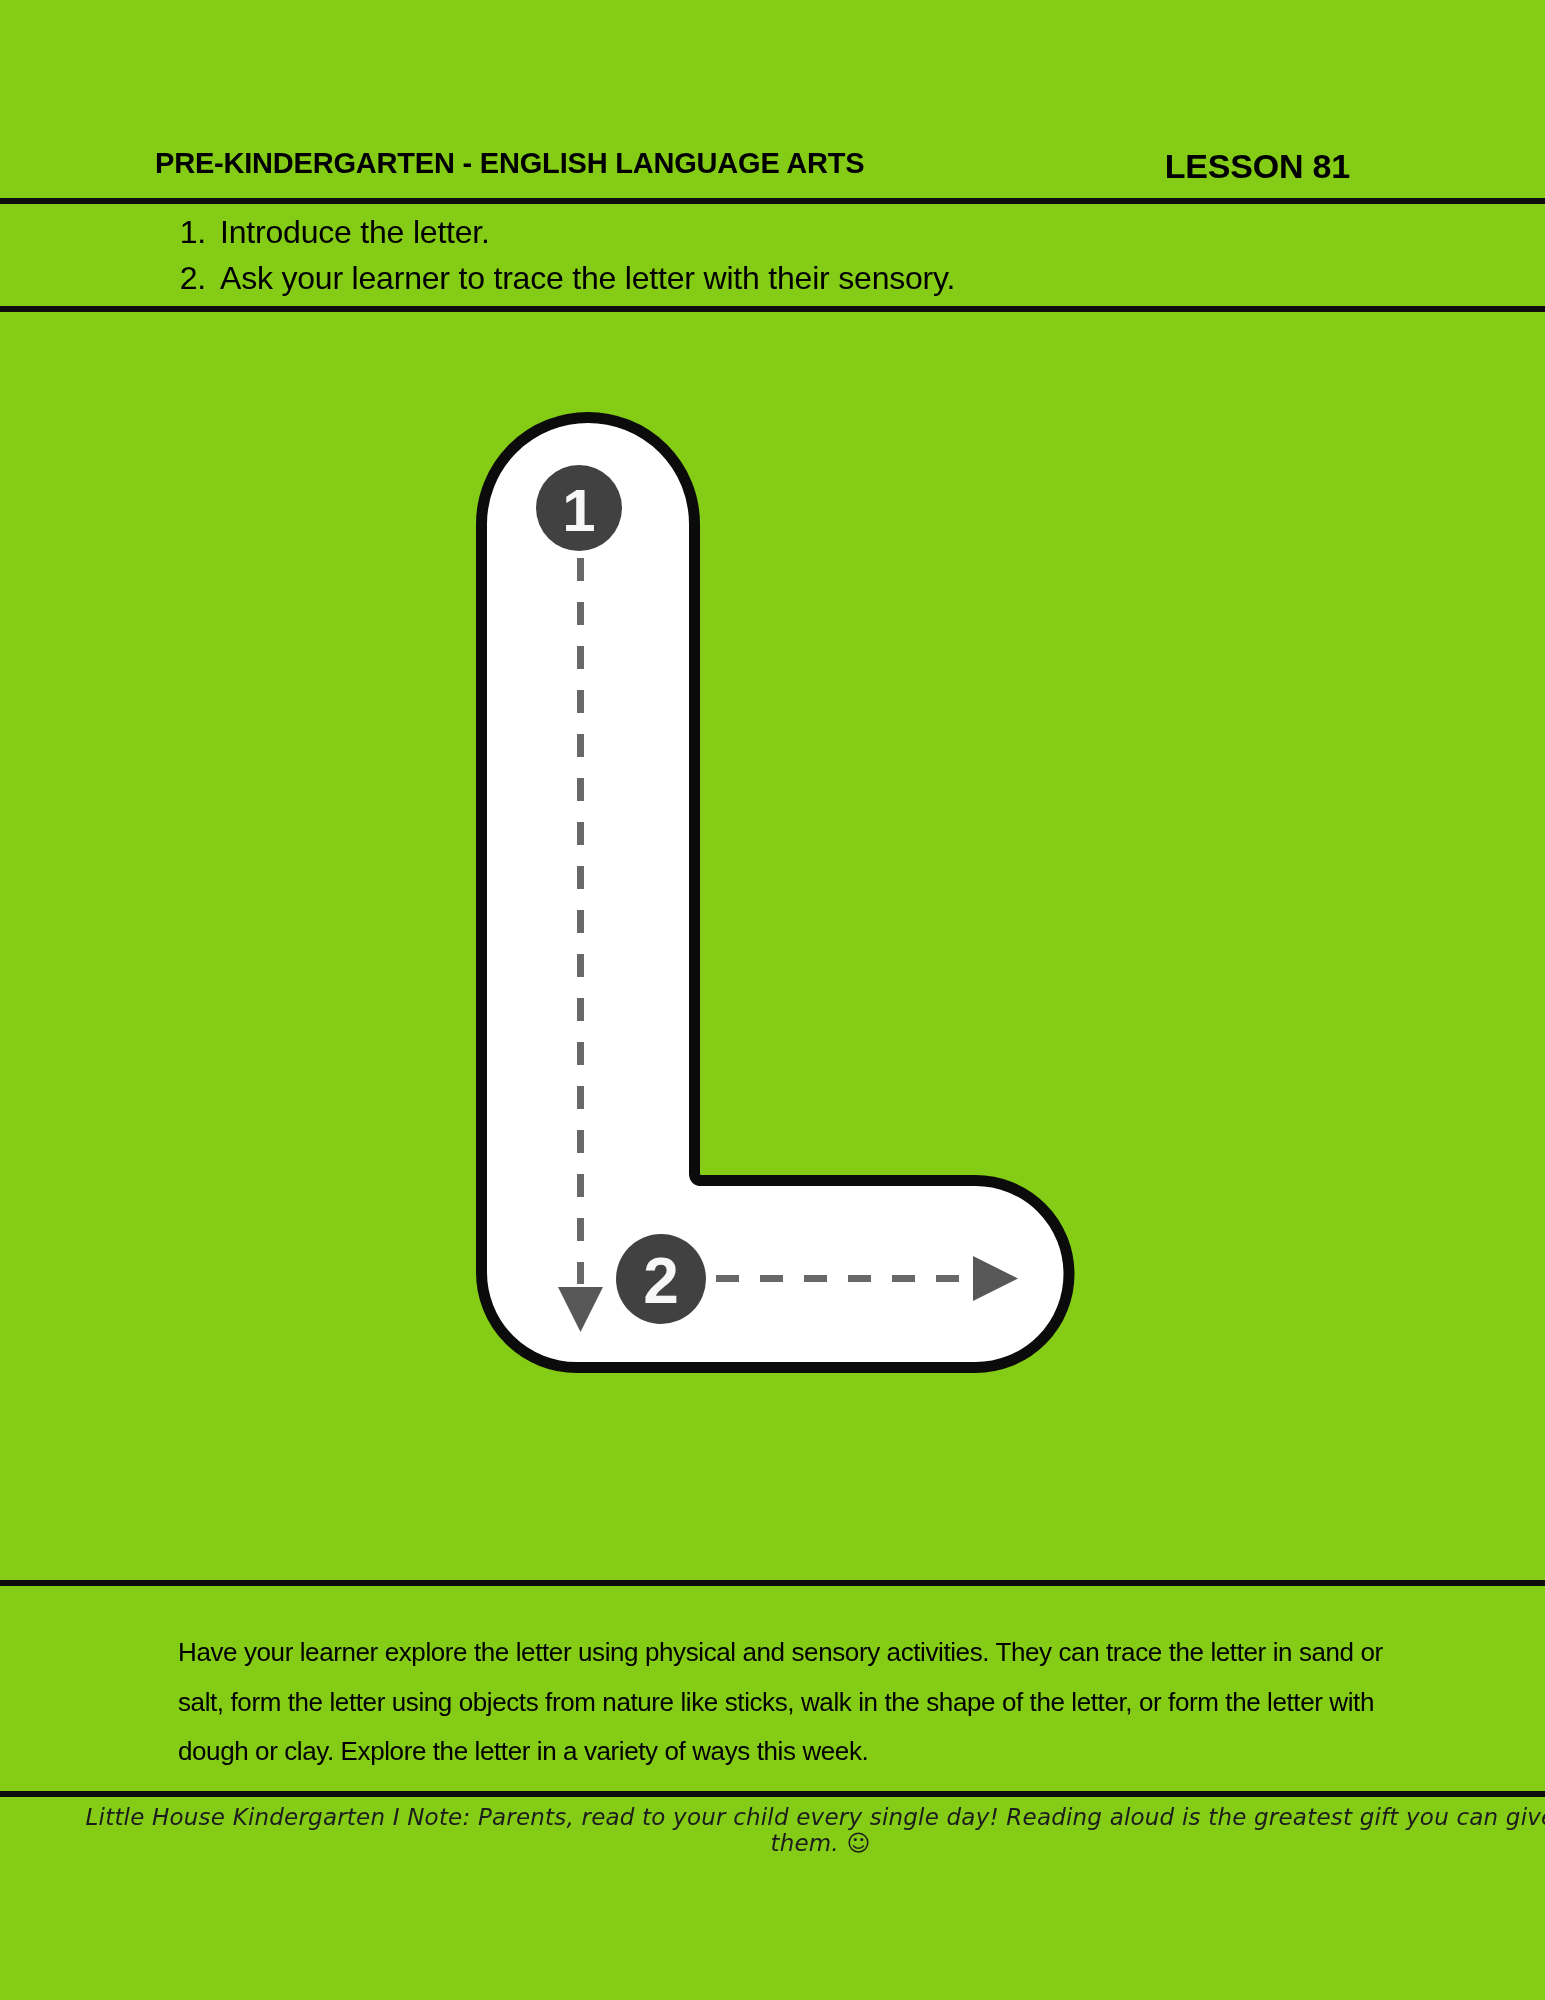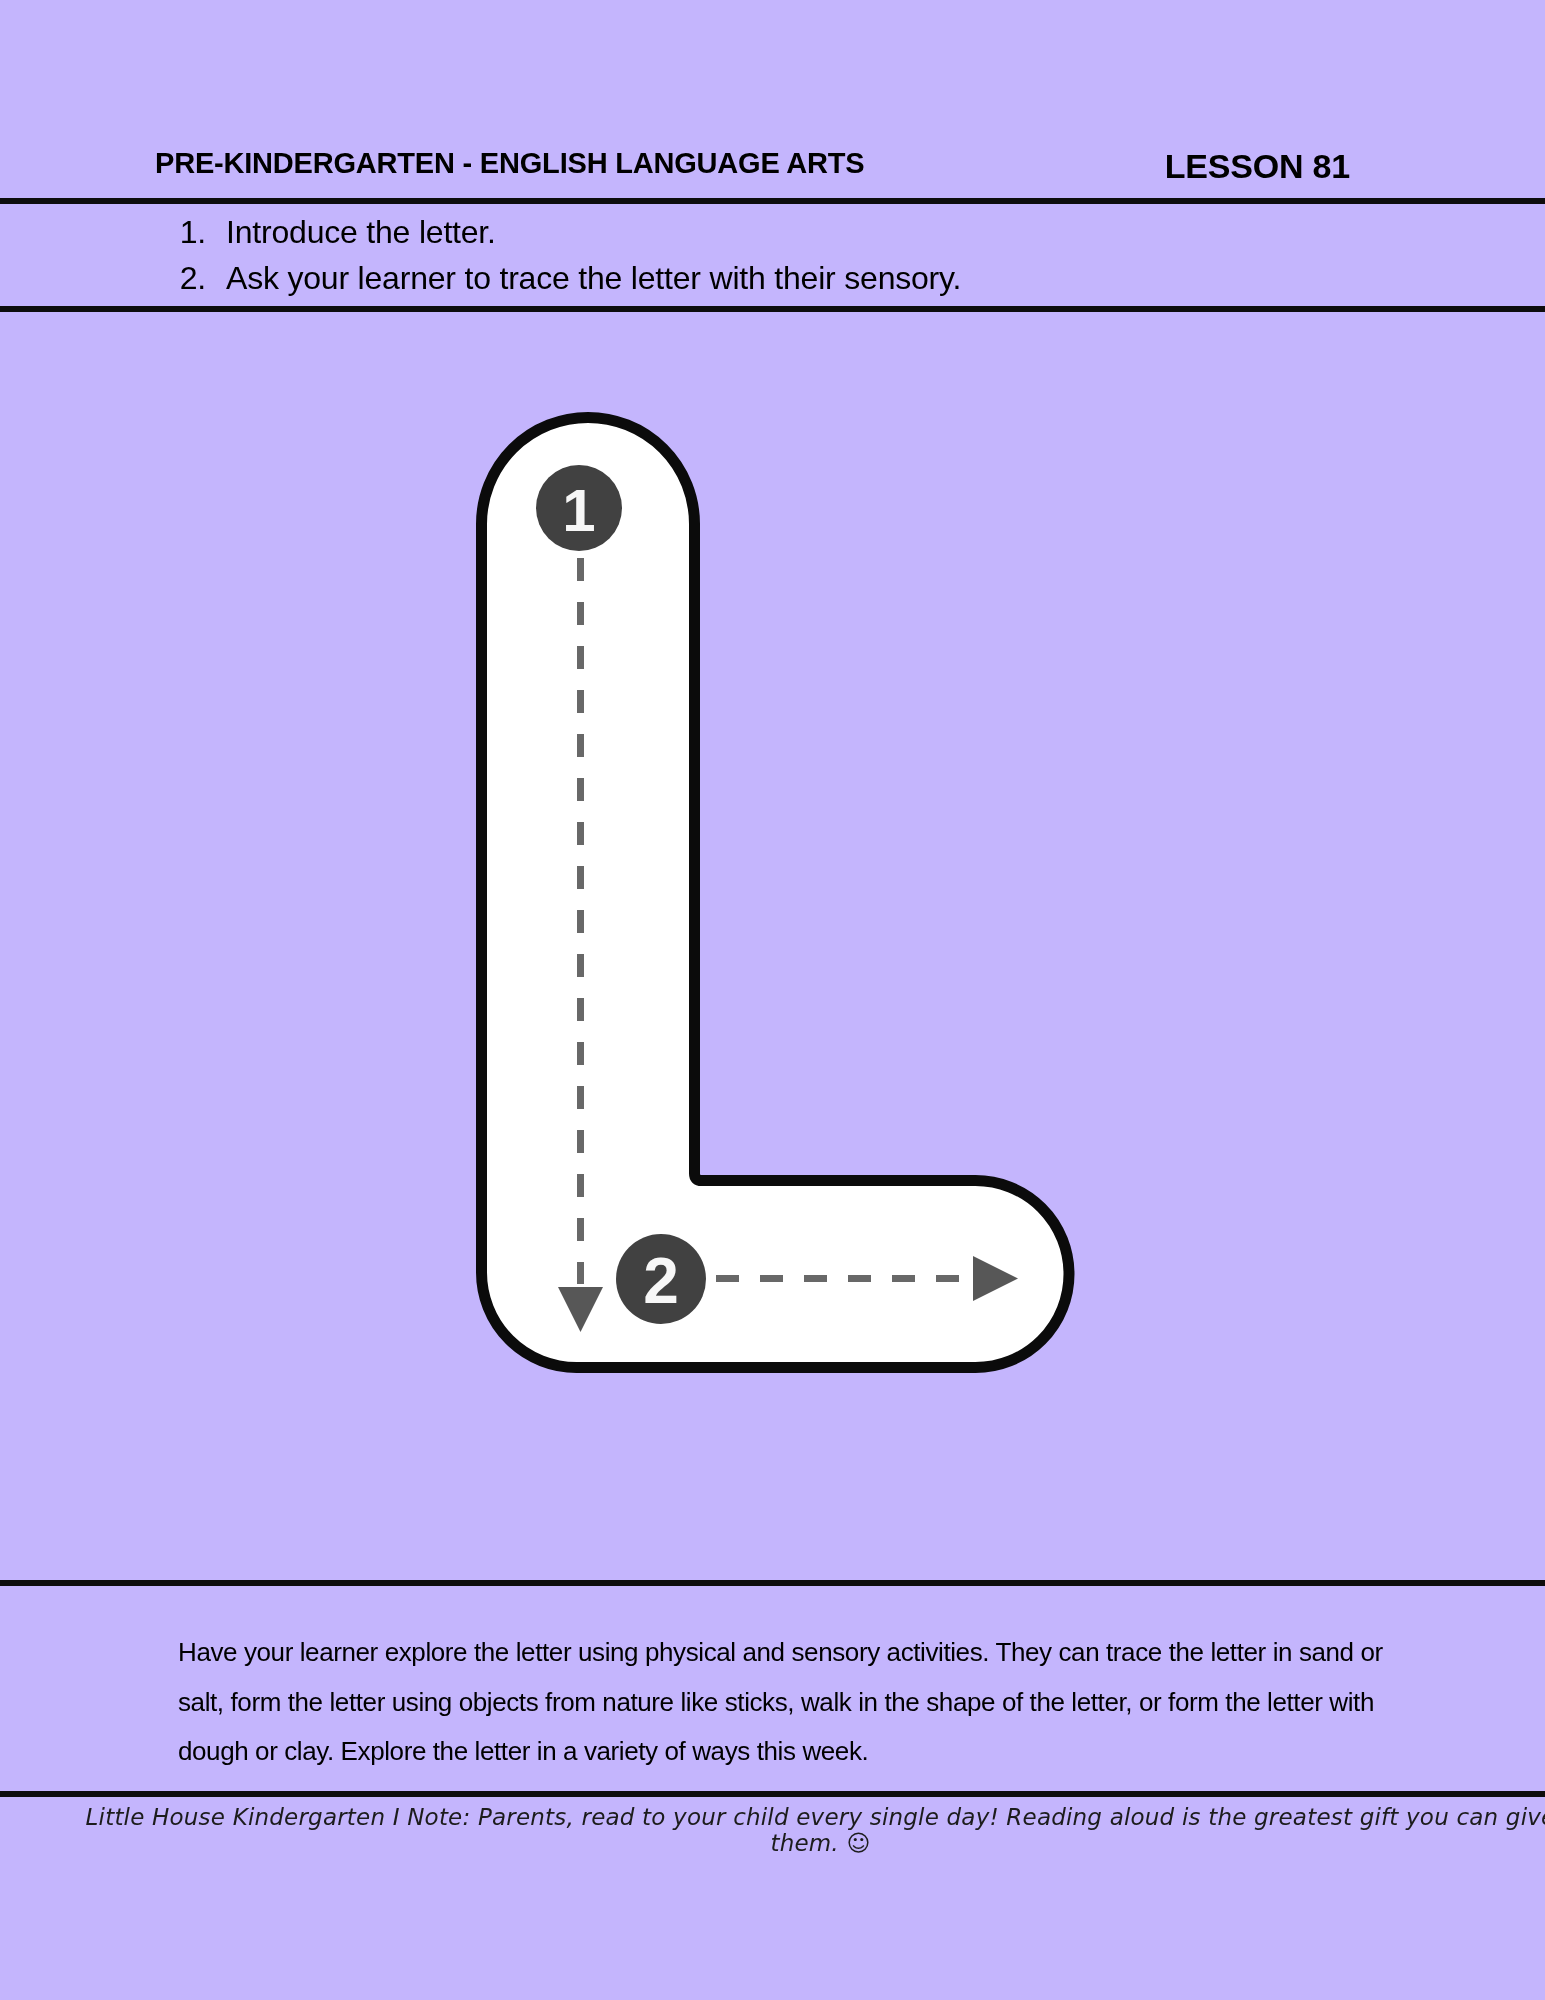--- a/index.html
+++ b/index.html
@@ -1,19 +1,19 @@
 <!DOCTYPE html>
 <html><head>
 <meta charset="utf-8">
 <style>
   html,body{margin:0;padding:0;background:#e8e8e8;}
   .page{
     position:relative;
     width:1545px;height:2000px;
-    background:#c4b5fd;
+    background:#84cc16;
     font-family:"Liberation Sans", sans-serif;
     color:#000;
     overflow:hidden;
   }
   .hdr-left{
     position:absolute;left:155px;top:147px;
     font-size:29px;font-weight:bold;letter-spacing:-0.2px;
     white-space:nowrap;
   }
   .hdr-right{
@@ -32,21 +32,21 @@
     position:absolute;left:150px;top:209px;
     font-size:32px;letter-spacing:-0.2px;
   }
   .instructions .item{
     display:flex;line-height:46px;white-space:nowrap;
   }
   .instructions .num{
     display:inline-block;width:56px;text-align:right;
   }
   .instructions .label{
-    margin-left:20px;
+    margin-left:14px;
   }
   .trace-wrap{
     position:absolute;left:470px;top:406px;width:615px;height:980px;
   }
   .activity{
     position:absolute;left:178px;top:1628px;width:1205px;
     font-size:26px;line-height:49.5px;letter-spacing:-0.4px;
   }
   .footer{
     position:absolute;left:0;top:1804px;width:100%;

